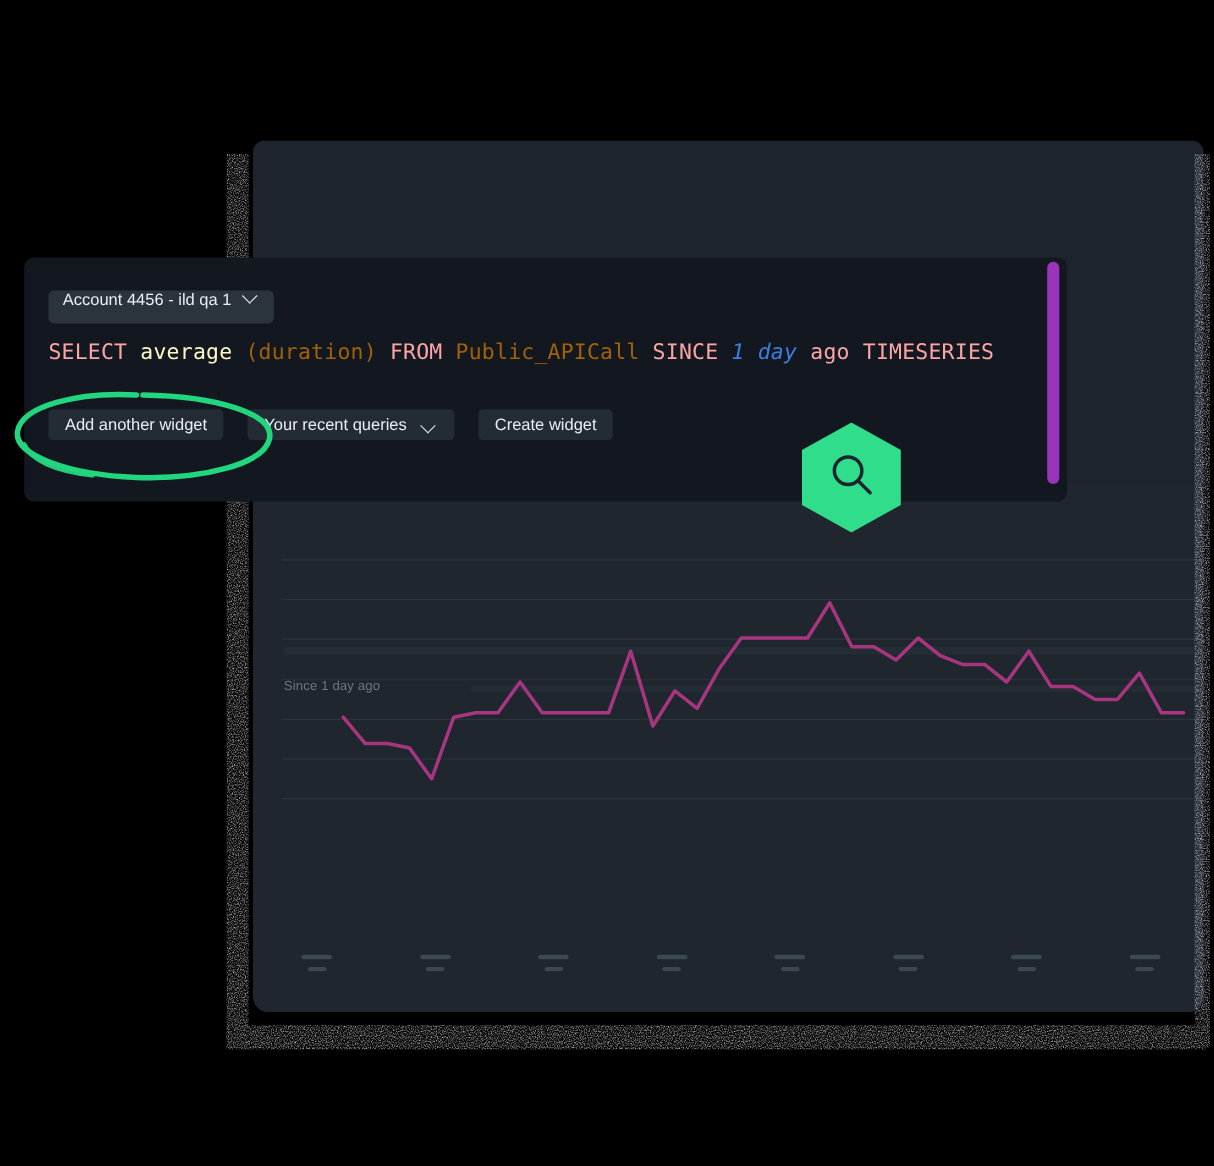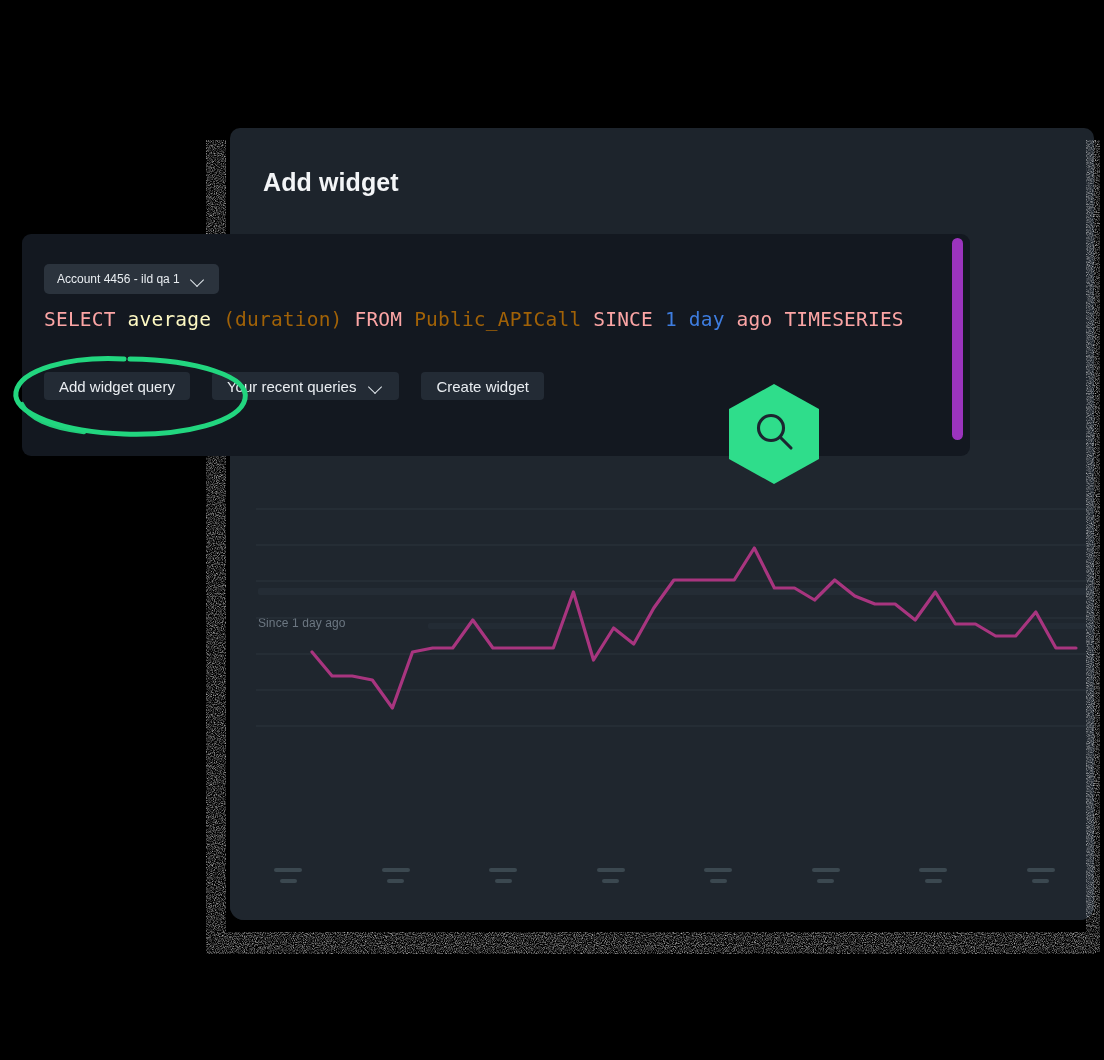--- a/index.html
+++ b/index.html
@@ -103,26 +103,25 @@
     background: #131820;
     border-radius: 9px;
   }
   .account-pill {
     position: absolute;
     left: 22px;
     top: 30px;
     height: 30px;
     padding: 0 13px 0 13px;
     display: flex;
-    align-items: center;
     gap: 11px;
     background: #2b333d;
     border-radius: 5px;
     color: #e9edf1;
-    font-size: 12px;
+    font-size: 15px;
     cursor: pointer;
   }
   .chev {
     width: 15px;
     height: 9px;
     position: relative;
     flex: none;
   }
   .chev::before {
     content: "";
@@ -140,21 +139,21 @@
     left: 22px;
     top: 74px;
     font-family: "DejaVu Sans Mono", "Liberation Mono", monospace;
     font-size: 19.5px;
     letter-spacing: 0.2px;
     white-space: pre;
   }
   .tok-kw  { color: #fca5a5; }
   .tok-fn  { color: #fef9c3; }
   .tok-def { color: #a16207; }
-  .tok-num { color: #3e7de0; }
+  .tok-num { color: #3e7de0; font-style: italic; }
 
   .btn-row {
     position: absolute;
     left: 22px;
     top: 138px;
     display: flex;
     align-items: center;
     gap: 22px;
   }
   .btn {
@@ -203,23 +202,20 @@
     pointer-events: none;
   }
 </style>
 </head>
 <body>
 
 <div id="stage">
 
   <div class="widget-dialog">
 
-    <div class="widget-dialog-header">
-      <div class="widget-dialog-title">Add widget</div>
-    </div>
 
     <div class="chart-surface">
       <div class="chart-wrap">
 
         <div class="ghost-row" style="left:2px; top:148px; width:1040px; opacity:.45;"></div>
 
         <div class="chart-since">Since 1 day ago</div>
 
         <div class="ghost-row" style="left:172px; top:183px; width:870px; height:6px; opacity:.40;"></div>
 
@@ -296,21 +292,21 @@
   <div class="query-panel">
 
     <div class="account-pill">
       <span>Account 4456 - ild qa 1</span>
       <span class="chev"></span>
     </div>
 
     <div class="nrql" id="nrql-line"><span class="tok-kw">SELECT</span><span class="tok-def"> </span><span class="tok-fn">average</span><span class="tok-def"> (duration) </span><span class="tok-kw">FROM</span><span class="tok-def"> Public_APICall </span><span class="tok-kw">SINCE</span><span class="tok-def"> </span><span class="tok-num">1 day</span><span class="tok-def"> </span><span class="tok-kw">ago</span><span class="tok-def"> </span><span class="tok-kw">TIMESERIES</span></div>
 
     <div class="btn-row">
-      <button class="btn">Add widget query</button>
+      <button class="btn">Add another widget</button>
       <button class="btn">
         <span>Your recent queries</span>
         <span class="chev"></span>
       </button>
       <button class="btn">Create widget</button>
     </div>
   </div>
 
   <div class="purple-bar"></div>
 

